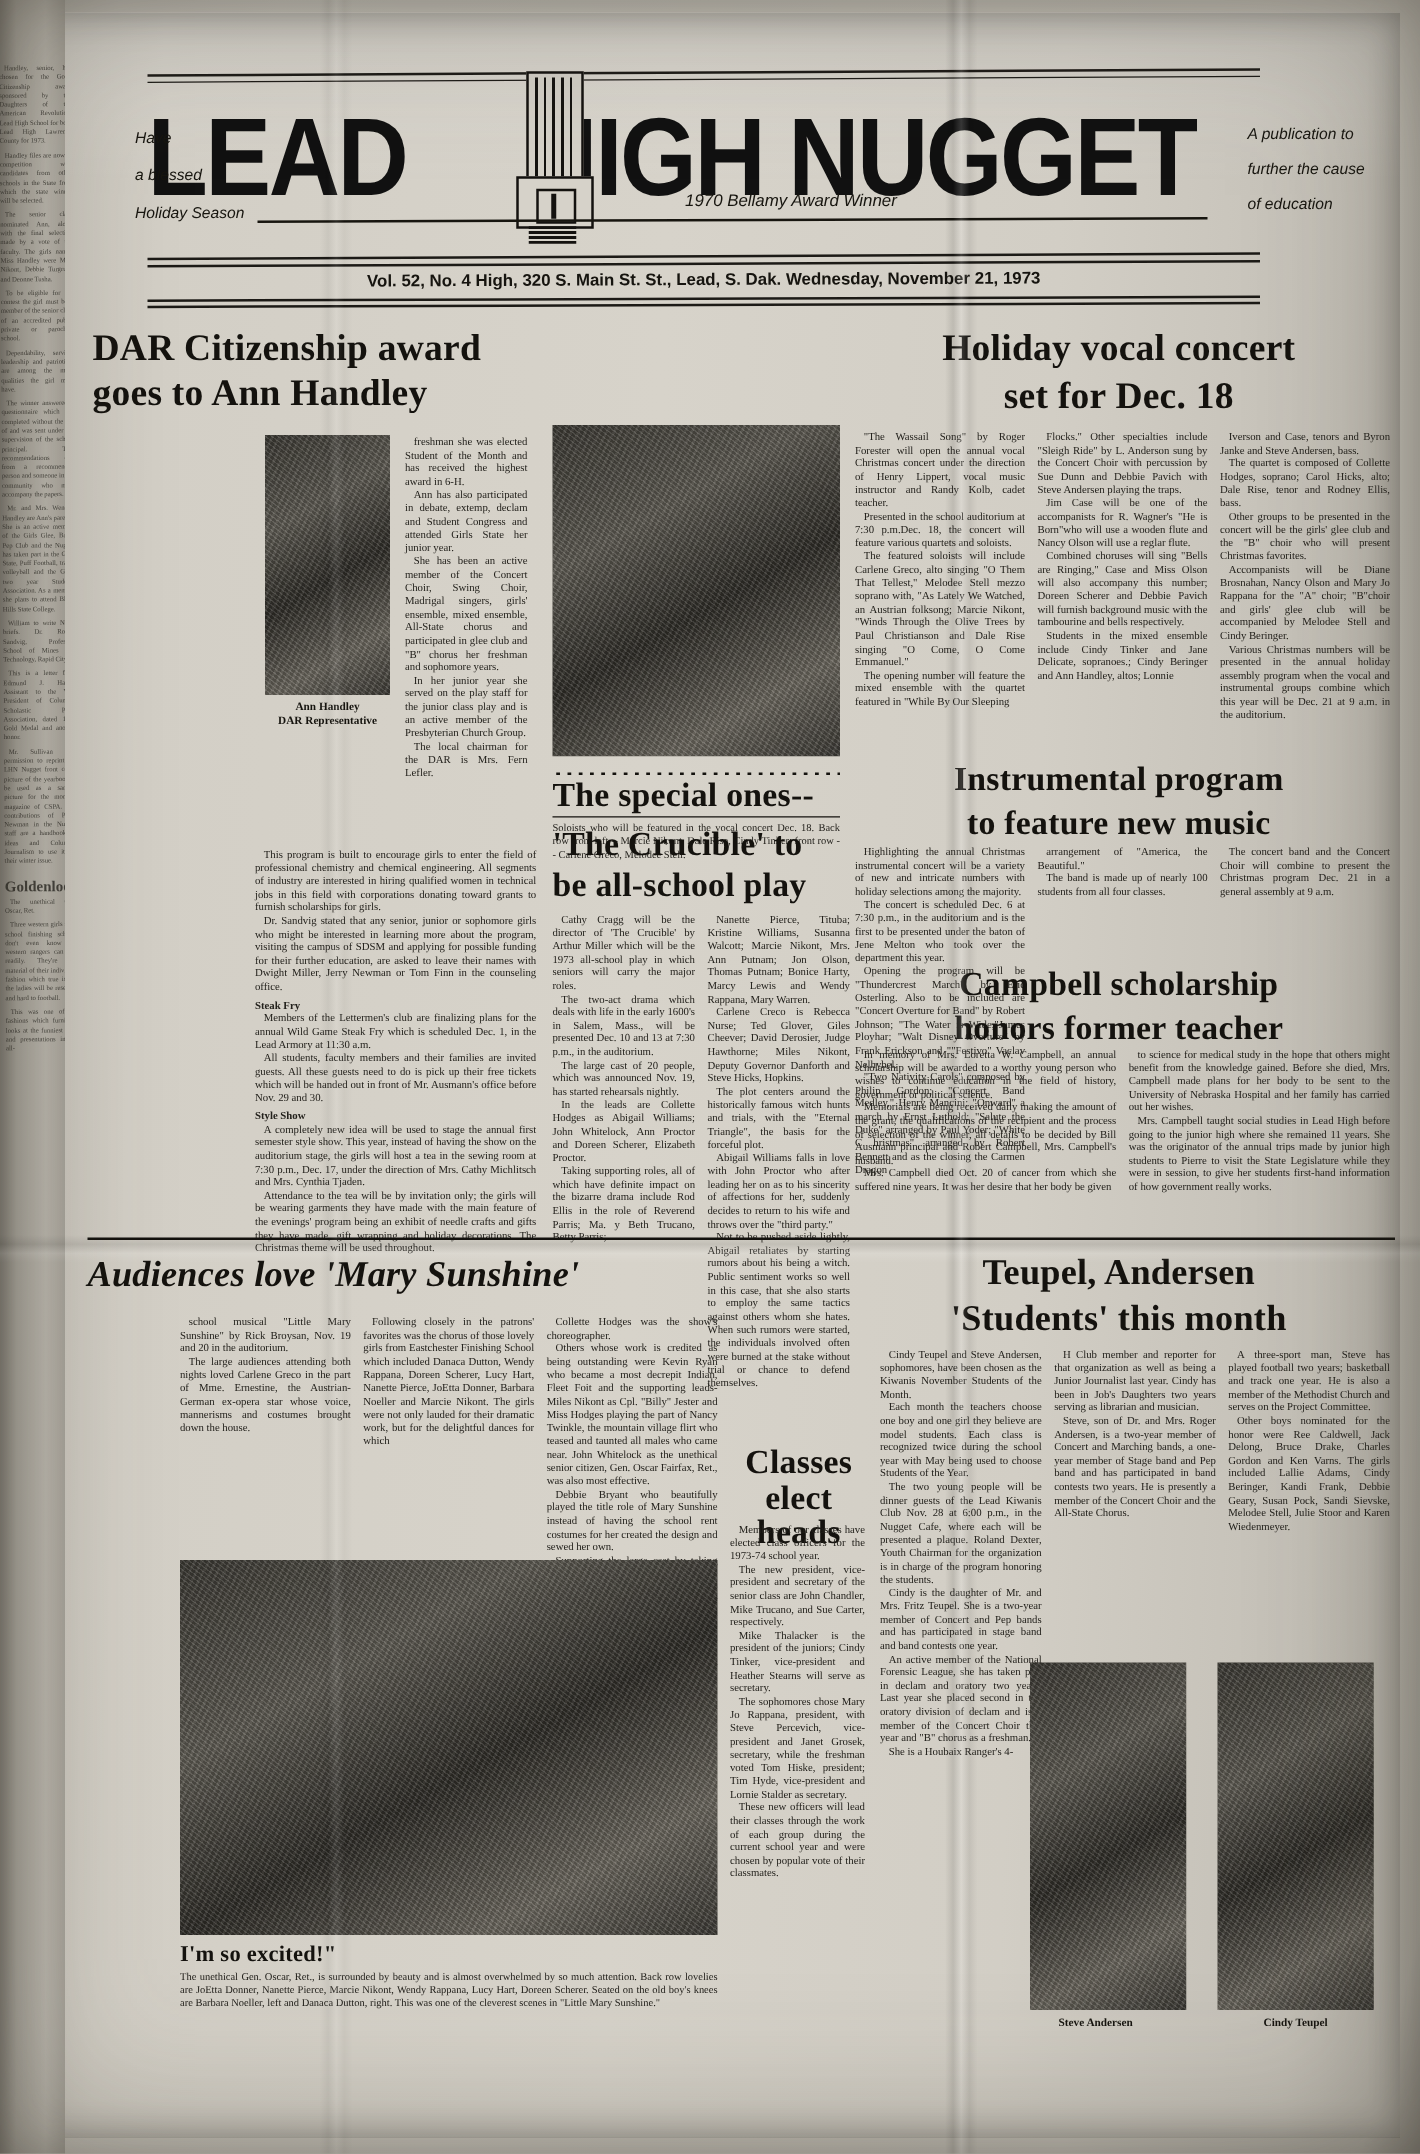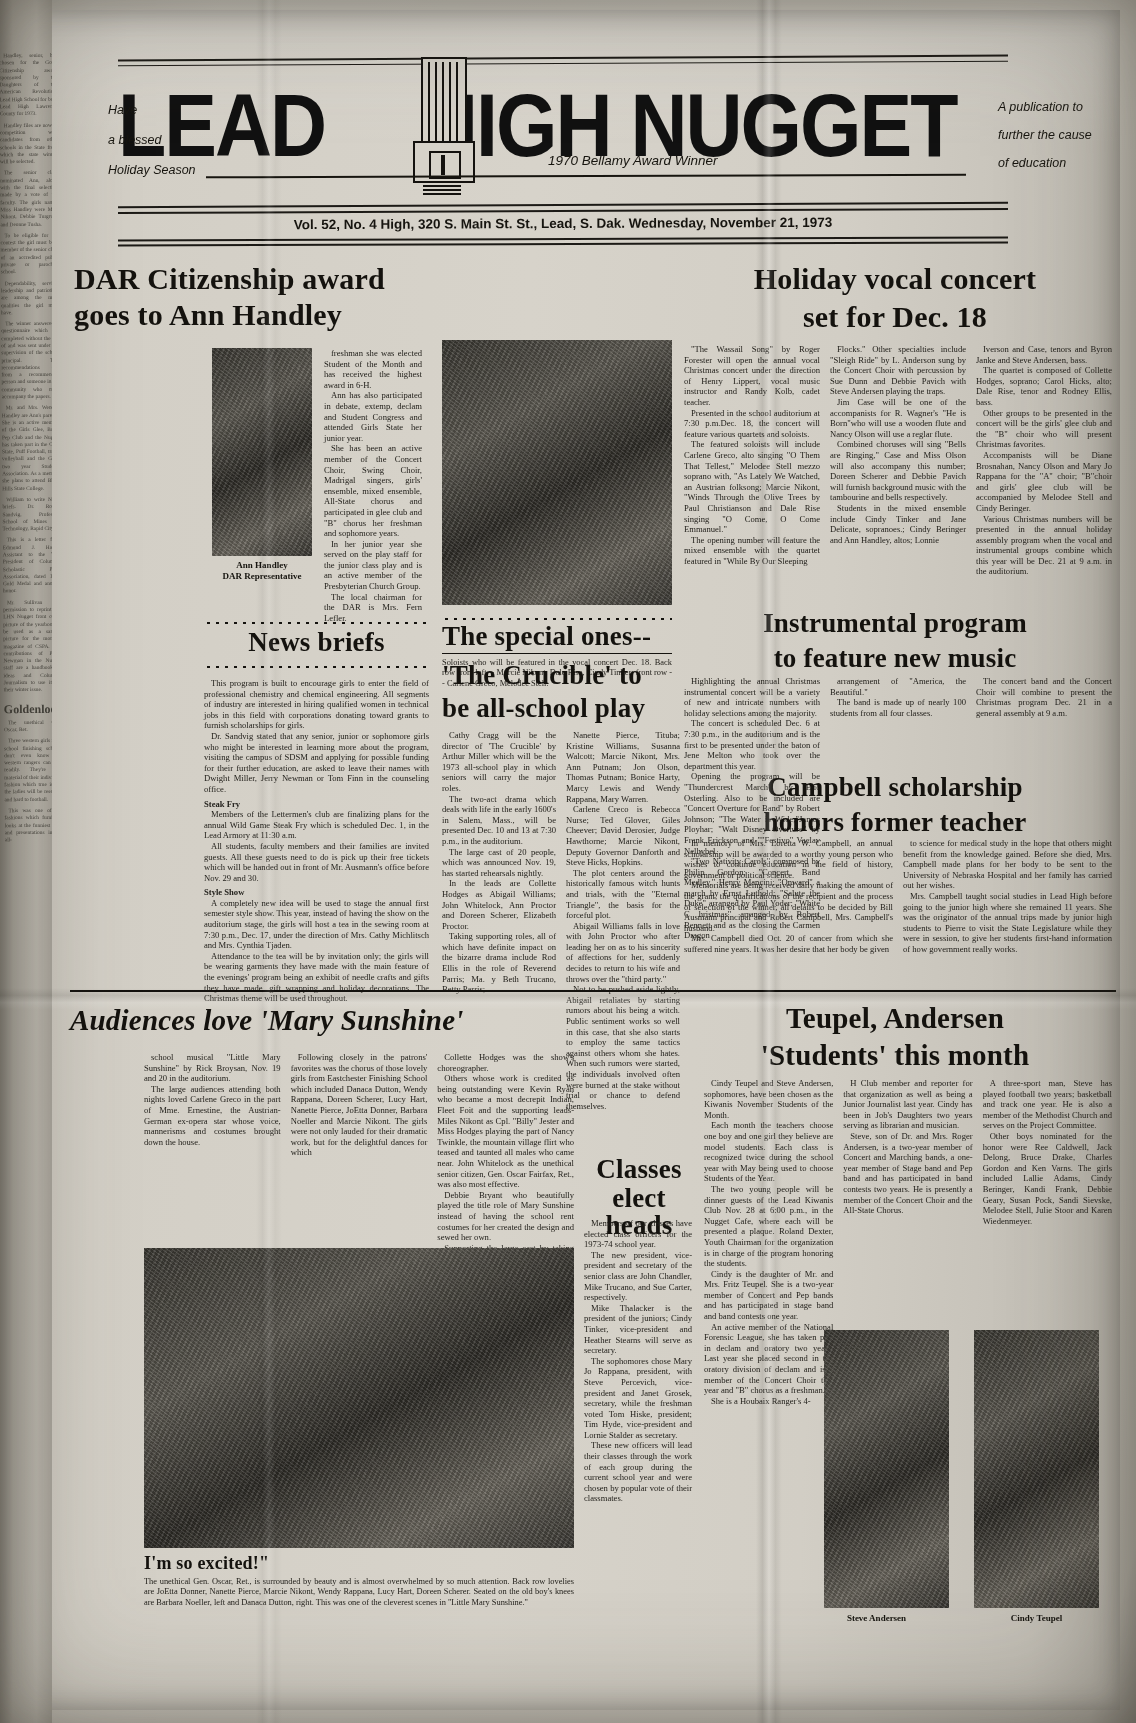--- a/index.html
+++ b/index.html
@@ -208,25 +208,20 @@
       <div class="capname">DAR Representative</div>
     </div>
     <div class="abs body-col" style="left:240px;top:348px;width:98px;" id="darcol2">
         <p>freshman she was elected Student of the Month and has received the highest award in 6-H.</p>
         <p>Ann has also participated in debate, extemp, declam and Student Congress and attended Girls State her junior year.</p>
         <p>She has been an active member of the Concert Choir, Swing Choir, Madrigal singers, girls' ensemble, mixed ensemble, All-State chorus and participated in glee club and "B" chorus her freshman and sophomore years.</p>
         <p>In her junior year she served on the play staff for the junior class play and is an active member of the Presbyterian Church Group.</p>
         <p>The local chairman for the DAR is Mrs. Fern Lefler.</p>
       </div>
 
-    <div class="abs" style="left:120px;top:616px;width:225px;">
-      <div class="dots"></div>
-      <div class="hl hl-lg" style="text-align:center;margin:3px 0 2px;">News briefs</div>
-      <div class="dots"></div>
-    </div>
     <div class="abs body-col" style="left:120px;top:678px;width:225px;" id="nbcol1">
         <p>This program is built to encourage girls to enter the field of professional chemistry and chemical engineering. All segments of industry are interested in hiring qualified women in technical jobs in this field with corporations donating toward grants to furnish scholarships for girls.</p>
         <p>Dr. Sandvig stated that any senior, junior or sophomore girls who might be interested in learning more about the program, visiting the campus of SDSM and applying for possible funding for their further education, are asked to leave their names with Dwight Miller, Jerry Newman or Tom Finn in the counseling office.</p>
         <p style="text-indent:0;font-weight:bold;margin-top:4px;">Steak Fry</p>
         <p>Members of the Lettermen's club are finalizing plans for the annual Wild Game Steak Fry which is scheduled Dec. 1, in the Lead Armory at 11:30 a.m.</p>
         <p>All students, faculty members and their families are invited guests. All these guests need to do is pick up their free tickets which will be handed out in front of Mr. Ausmann's office before Nov. 29 and 30.</p>
         <p style="text-indent:0;font-weight:bold;margin-top:4px;">Style Show</p>
         <p>A completely new idea will be used to stage the annual first semester style show. This year, instead of having the show on the auditorium stage, the girls will host a tea in the sewing room at 7:30 p.m., Dec. 17, under the direction of Mrs. Cathy Michlitsch and Mrs. Cynthia Tjaden.</p>
         <p>Attendance to the tea will be by invitation only; the girls will be wearing garments they have made with the main feature of the evenings' program being an exhibit of needle crafts and gifts they have made, gift wrapping and holiday decorations. The Christmas theme will be used throughout.</p>
       </div>
@@ -249,21 +244,21 @@
       <div class="cols2">
         <div class="col body-col" id="crcol1">
             <p>Cathy Cragg will be the director of 'The Crucible' by Arthur Miller which will be the 1973 all-school play in which seniors will carry the major roles.</p>
             <p>The two-act drama which deals with life in the early 1600's in Salem, Mass., will be presented Dec. 10 and 13 at 7:30 p.m., in the auditorium.</p>
             <p>The large cast of 20 people, which was announced Nov. 19, has started rehearsals nightly.</p>
             <p>In the leads are Collette Hodges as Abigail Williams; John Whitelock, Ann Proctor and Doreen Scherer, Elizabeth Proctor.</p>
             <p>Taking supporting roles, all of which have definite impact on the bizarre drama include Rod Ellis in the role of Reverend Parris; Ma. y Beth Trucano, Betty Parris;</p>
           </div>
         <div class="col body-col" id="crcol2">
             <p>Nanette Pierce, Tituba; Kristine Williams, Susanna Walcott; Marcie Nikont, Mrs. Ann Putnam; Jon Olson, Thomas Putnam; Bonice Harty, Marcy Lewis and Wendy Rappana, Mary Warren.</p>
-            <p>Carlene Creco is Rebecca Nurse; Ted Glover, Giles Cheever; David Derosier, Judge Hawthorne; Marcie Nikont, Deputy Governor Danforth and Steve Hicks, Hopkins.</p>
+            <p>Carlene Creco is Rebecca Nurse; Ted Glover, Giles Cheever; David Derosier, Judge Hawthorne; Miles Nikont, Deputy Governor Danforth and Steve Hicks, Hopkins.</p>
             <p>The plot centers around the historically famous witch hunts and trials, with the "Eternal Triangle", the basis for the forceful plot.</p>
             <p>Abigail Williams falls in love with John Proctor who after leading her on as to his sincerity of affections for her, suddenly decides to return to his wife and throws over the "third party."</p>
             <p>Not to be pushed aside lightly, Abigail retaliates by starting rumors about his being a witch. Public sentiment works so well in this case, that she also starts to employ the same tactics against others whom she hates. When such rumors were started, the individuals involved often were burned at the stake without trial or chance to defend themselves.</p>
           </div>
       </div>
     </div>
 
     <div class="abs" style="left:596px;top:262px;width:430px;text-align:center;">
       <div class="hl hl-xl">Holiday vocal concert</div>
       <div class="hl hl-xl" style="margin-top:4px;">set for Dec. 18</div>

